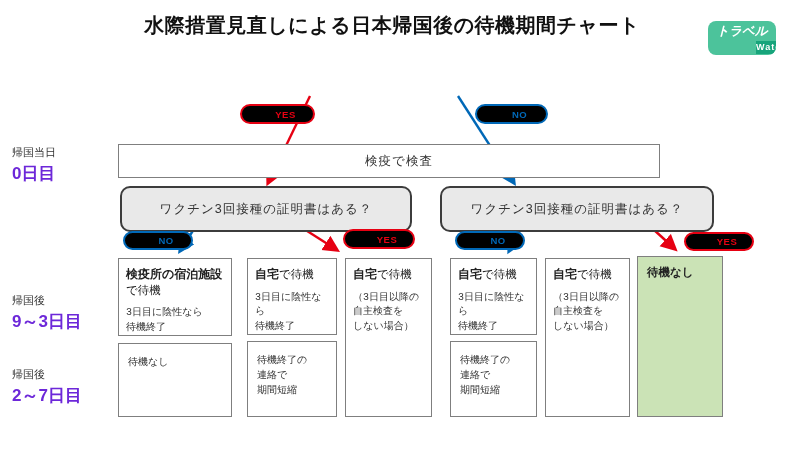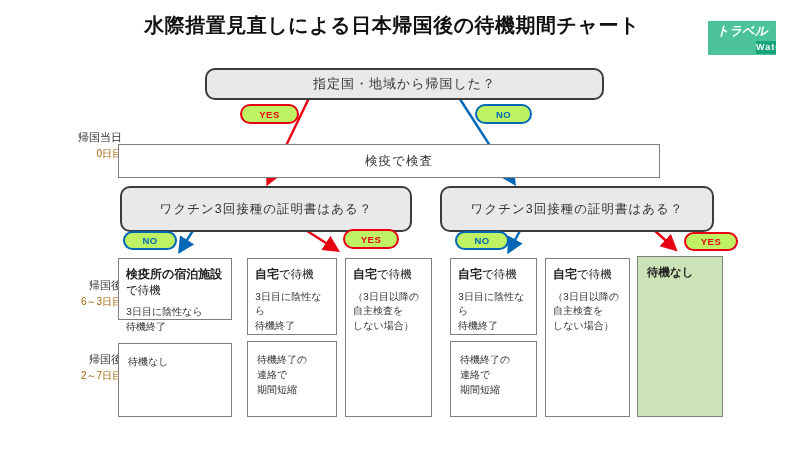--- a/index.html
+++ b/index.html
@@ -5,43 +5,43 @@
   html,body{margin:0;padding:0;background:#fff;}
   #canvas{
     position:relative;width:800px;height:450px;background:#ffffff;
     font-family:"Liberation Sans","DejaVu Sans",sans-serif;color:#222;
     overflow:hidden;
   }
   .abs{position:absolute;}
   
   .title{left:0;top:12px;width:640px;text-align:right;font-size:20px;font-weight:bold;color:#111;letter-spacing:.5px;}
   .subtitle{left:228px;top:38px;font-size:10.5px;font-weight:bold;color:#111;}
-  .logo{left:708px;top:21px;width:68px;height:34px;border-radius:0;background:var(--logo-green);overflow:hidden;text-align:center;}
+  .logo{left:708px;top:21px;width:68px;height:34px;border-radius:8px;background:var(--logo-green);overflow:hidden;text-align:center;}
   .logo .l1{display:block;color:#fff;font-weight:bold;font-style:italic;font-size:12.5px;line-height:20px;}
   .logo .l2{display:block;background:var(--logo-band);color:#fff;font-weight:bold;font-size:9px;line-height:13px;letter-spacing:1px;margin-left:48px;}
   
   #wires{left:0;top:0;z-index:1;}
   
   .qbox{background:var(--qfill);border:2px solid #3c3c3c;border-radius:10px;display:flex;align-items:center;justify-content:center;font-size:13px;color:#333;z-index:2;letter-spacing:1px;}
   .plain{background:#fff;border:1px solid #7f7f7f;z-index:2;box-sizing:border-box;}
   .wide{display:flex;align-items:center;justify-content:center;font-size:12.5px;color:#333;letter-spacing:1px;}
   .out{padding:7px 5px 0 7px;font-size:11.5px;line-height:1.35;color:#222;}
   .out .head{font-size:11.5px;}
   .out .head b{font-size:12px;}
   .note{display:block;margin-top:8px;font-size:10px;line-height:1.45;white-space:pre-line;color:#333;font-family:Liberation Mono, monospace;}
   .plainnote{padding:10px 4px 0 9px;font-size:10px;line-height:1.5;white-space:pre-line;color:#333;z-index:2;}
   .green{background:var(--green);border:1px solid #7f7f7f;box-sizing:border-box;padding:8px 4px 0 9px;font-size:11.5px;font-weight:bold;color:#222;z-index:2;}
   
-  .pill{z-index:3;background:#bef264;border-radius:999px;display:flex;align-items:center;justify-content:center;font-weight:bold;font-size:9.5px;letter-spacing:.5px;}
+  .pill{z-index:3;background:#000000;border-radius:999px;display:flex;align-items:center;justify-content:center;font-weight:bold;font-size:9.5px;letter-spacing:.5px;padding-left:16px;}
   .pill.yes{border:2px solid var(--yes);color:var(--yes);}
   .pill.no{border:2px solid var(--no);color:var(--no);}
   
-  .tlabel{width:110px;text-align:right;z-index:2;color:#333;}
+  .tlabel{width:110px;text-align:left;z-index:2;color:#333;margin-top:15px;}
   .tlabel .a{display:block;font-size:11px;}
-  .tlabel .b{display:block;font-size:10px;font-weight:normal;margin-top:2px;color:#a16207;}
+  .tlabel .b{display:block;font-size:17px;font-weight:bold;margin-top:2px;color:#6d28d9;}
 </style>
 </head>
 <body>
 
 <div id="canvas">
 
   <div class="abs title">水際措置見直しによる日本帰国後の待機期間チャート</div>
   <div class="abs logo">
     <span class="l1">トラベル</span>
     <span class="l2">Watch</span>
@@ -63,42 +63,41 @@
     <line x1="521" y1="229" x2="509" y2="251" stroke-width="2.4" marker-end="url(#mb)" stroke="#0068b7"></line>
     <line x1="653" y1="229" x2="675" y2="249" stroke-width="2.4" marker-end="url(#mr)" stroke="#e60012"></line>
   </svg>
 
   <div class="abs tlabel" style="left:12px;top:130px;">
     <span class="a">帰国当日</span>
     <span class="b">0日目</span>
   </div>
   <div class="abs tlabel" style="left:12px;top:278px;">
     <span class="a">帰国後</span>
-    <span class="b">6～3日目</span>
+    <span class="b">9～3日目</span>
   </div>
   <div class="abs tlabel" style="left:12px;top:352px;">
     <span class="a">帰国後</span>
     <span class="b">2～7日目</span>
   </div>
 
-  <div class="abs qbox" style="left:205px;top:68px;width:395px;height:28px;">指定国・地域から帰国した？</div>
   <div class="abs pill yes" style="left:240px;top:104px;width:55px;height:16px;">YES</div>
   <div class="abs pill no" style="left:475px;top:104px;width:53px;height:16px;">NO</div>
 
   <div class="abs plain wide" style="left:118px;top:144px;width:542px;height:34px;padding-left:20px;">検疫で検査</div>
 
   <div class="abs qbox" style="left:120px;top:186px;width:288px;height:42px;font-size:12.5px;">ワクチン3回接種の証明書はある？</div>
   <div class="abs qbox" style="left:440px;top:186px;width:270px;height:42px;font-size:12.5px;">ワクチン3回接種の証明書はある？</div>
 
   <div class="abs pill no" style="left:123px;top:231px;width:50px;height:15px;">NO</div>
   <div class="abs pill yes" style="left:343px;top:229px;width:52px;height:16px;">YES</div>
   <div class="abs pill no" style="left:455px;top:231px;width:50px;height:15px;">NO</div>
   <div class="abs pill yes" style="left:684px;top:232px;width:50px;height:15px;">YES</div>
 
-  <div class="abs plain out" style="left:118px;top:258px;width:114px;height:62px;">
+  <div class="abs plain out" style="left:118px;top:258px;width:114px;height:78px;">
     <span class="head"><b>検疫所の宿泊施設</b><span>で待機</span></span>
     <span class="note">3日目に陰性なら
 待機終了</span>
   </div>
 
   <div class="abs plain out" style="left:247px;top:258px;width:90px;height:77px;">
     <span class="head"><b>自宅</b><span>で待機</span></span>
     <span class="note">3日目に陰性なら
 待機終了</span>
   </div>

